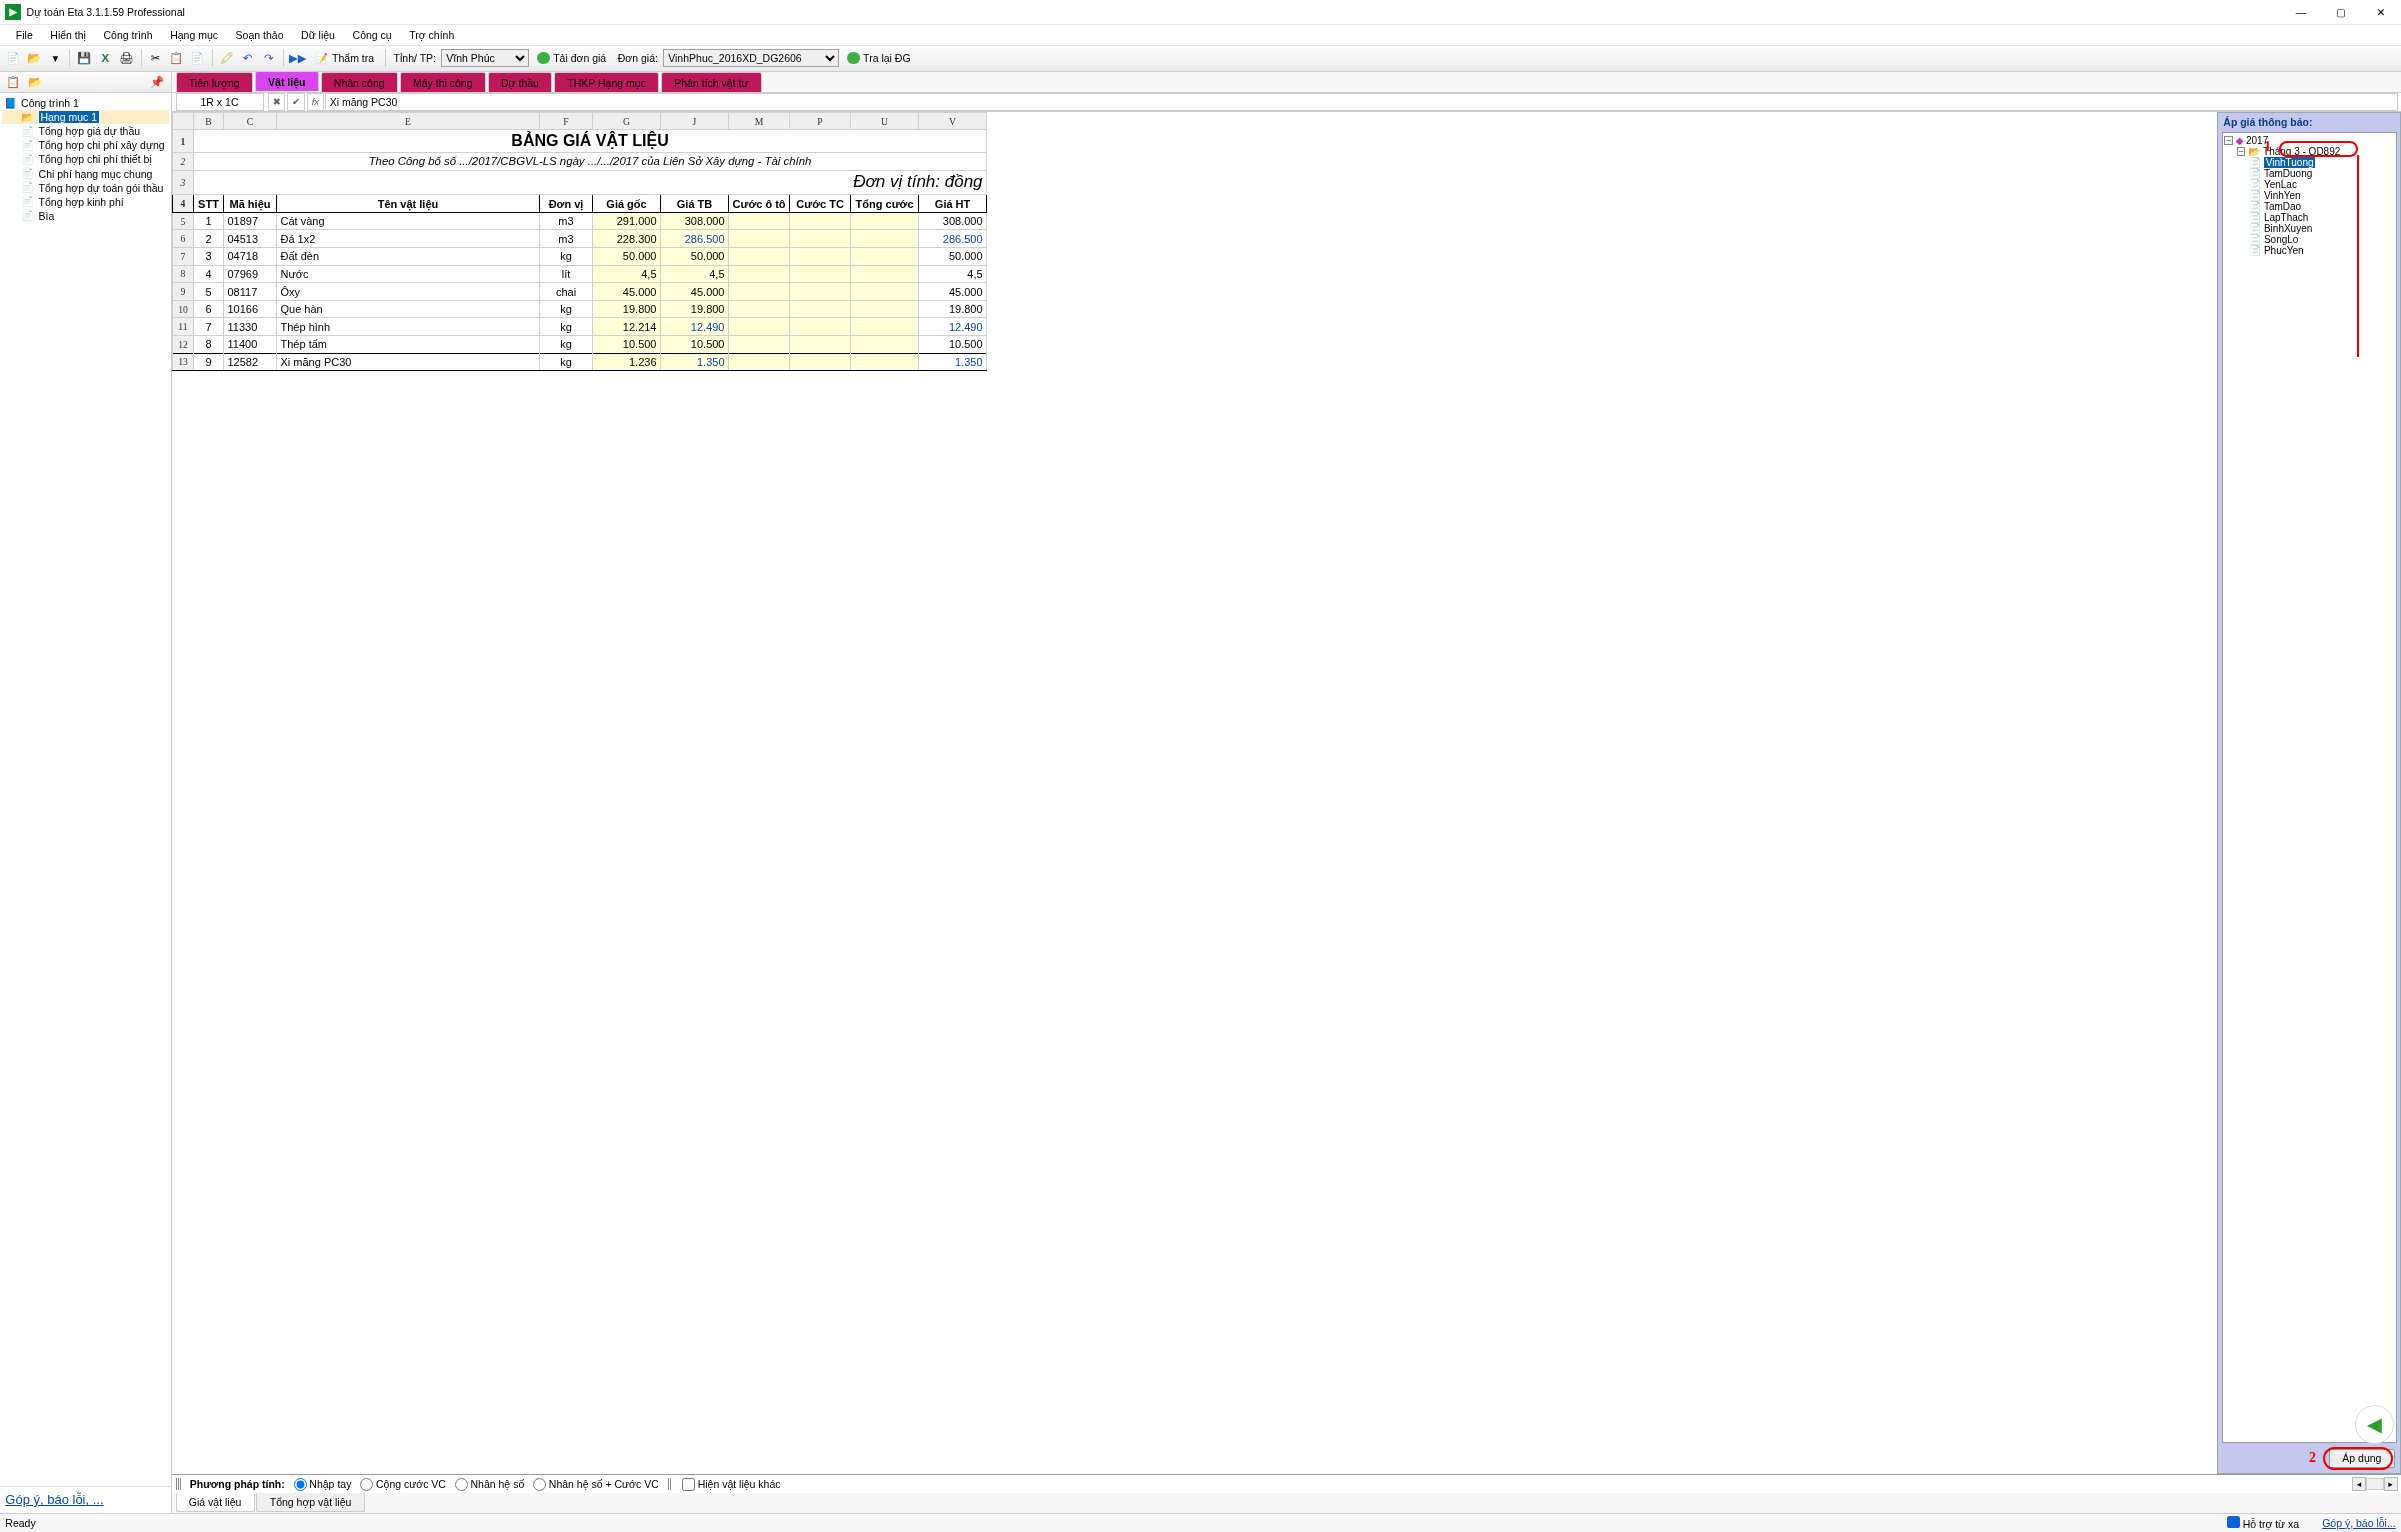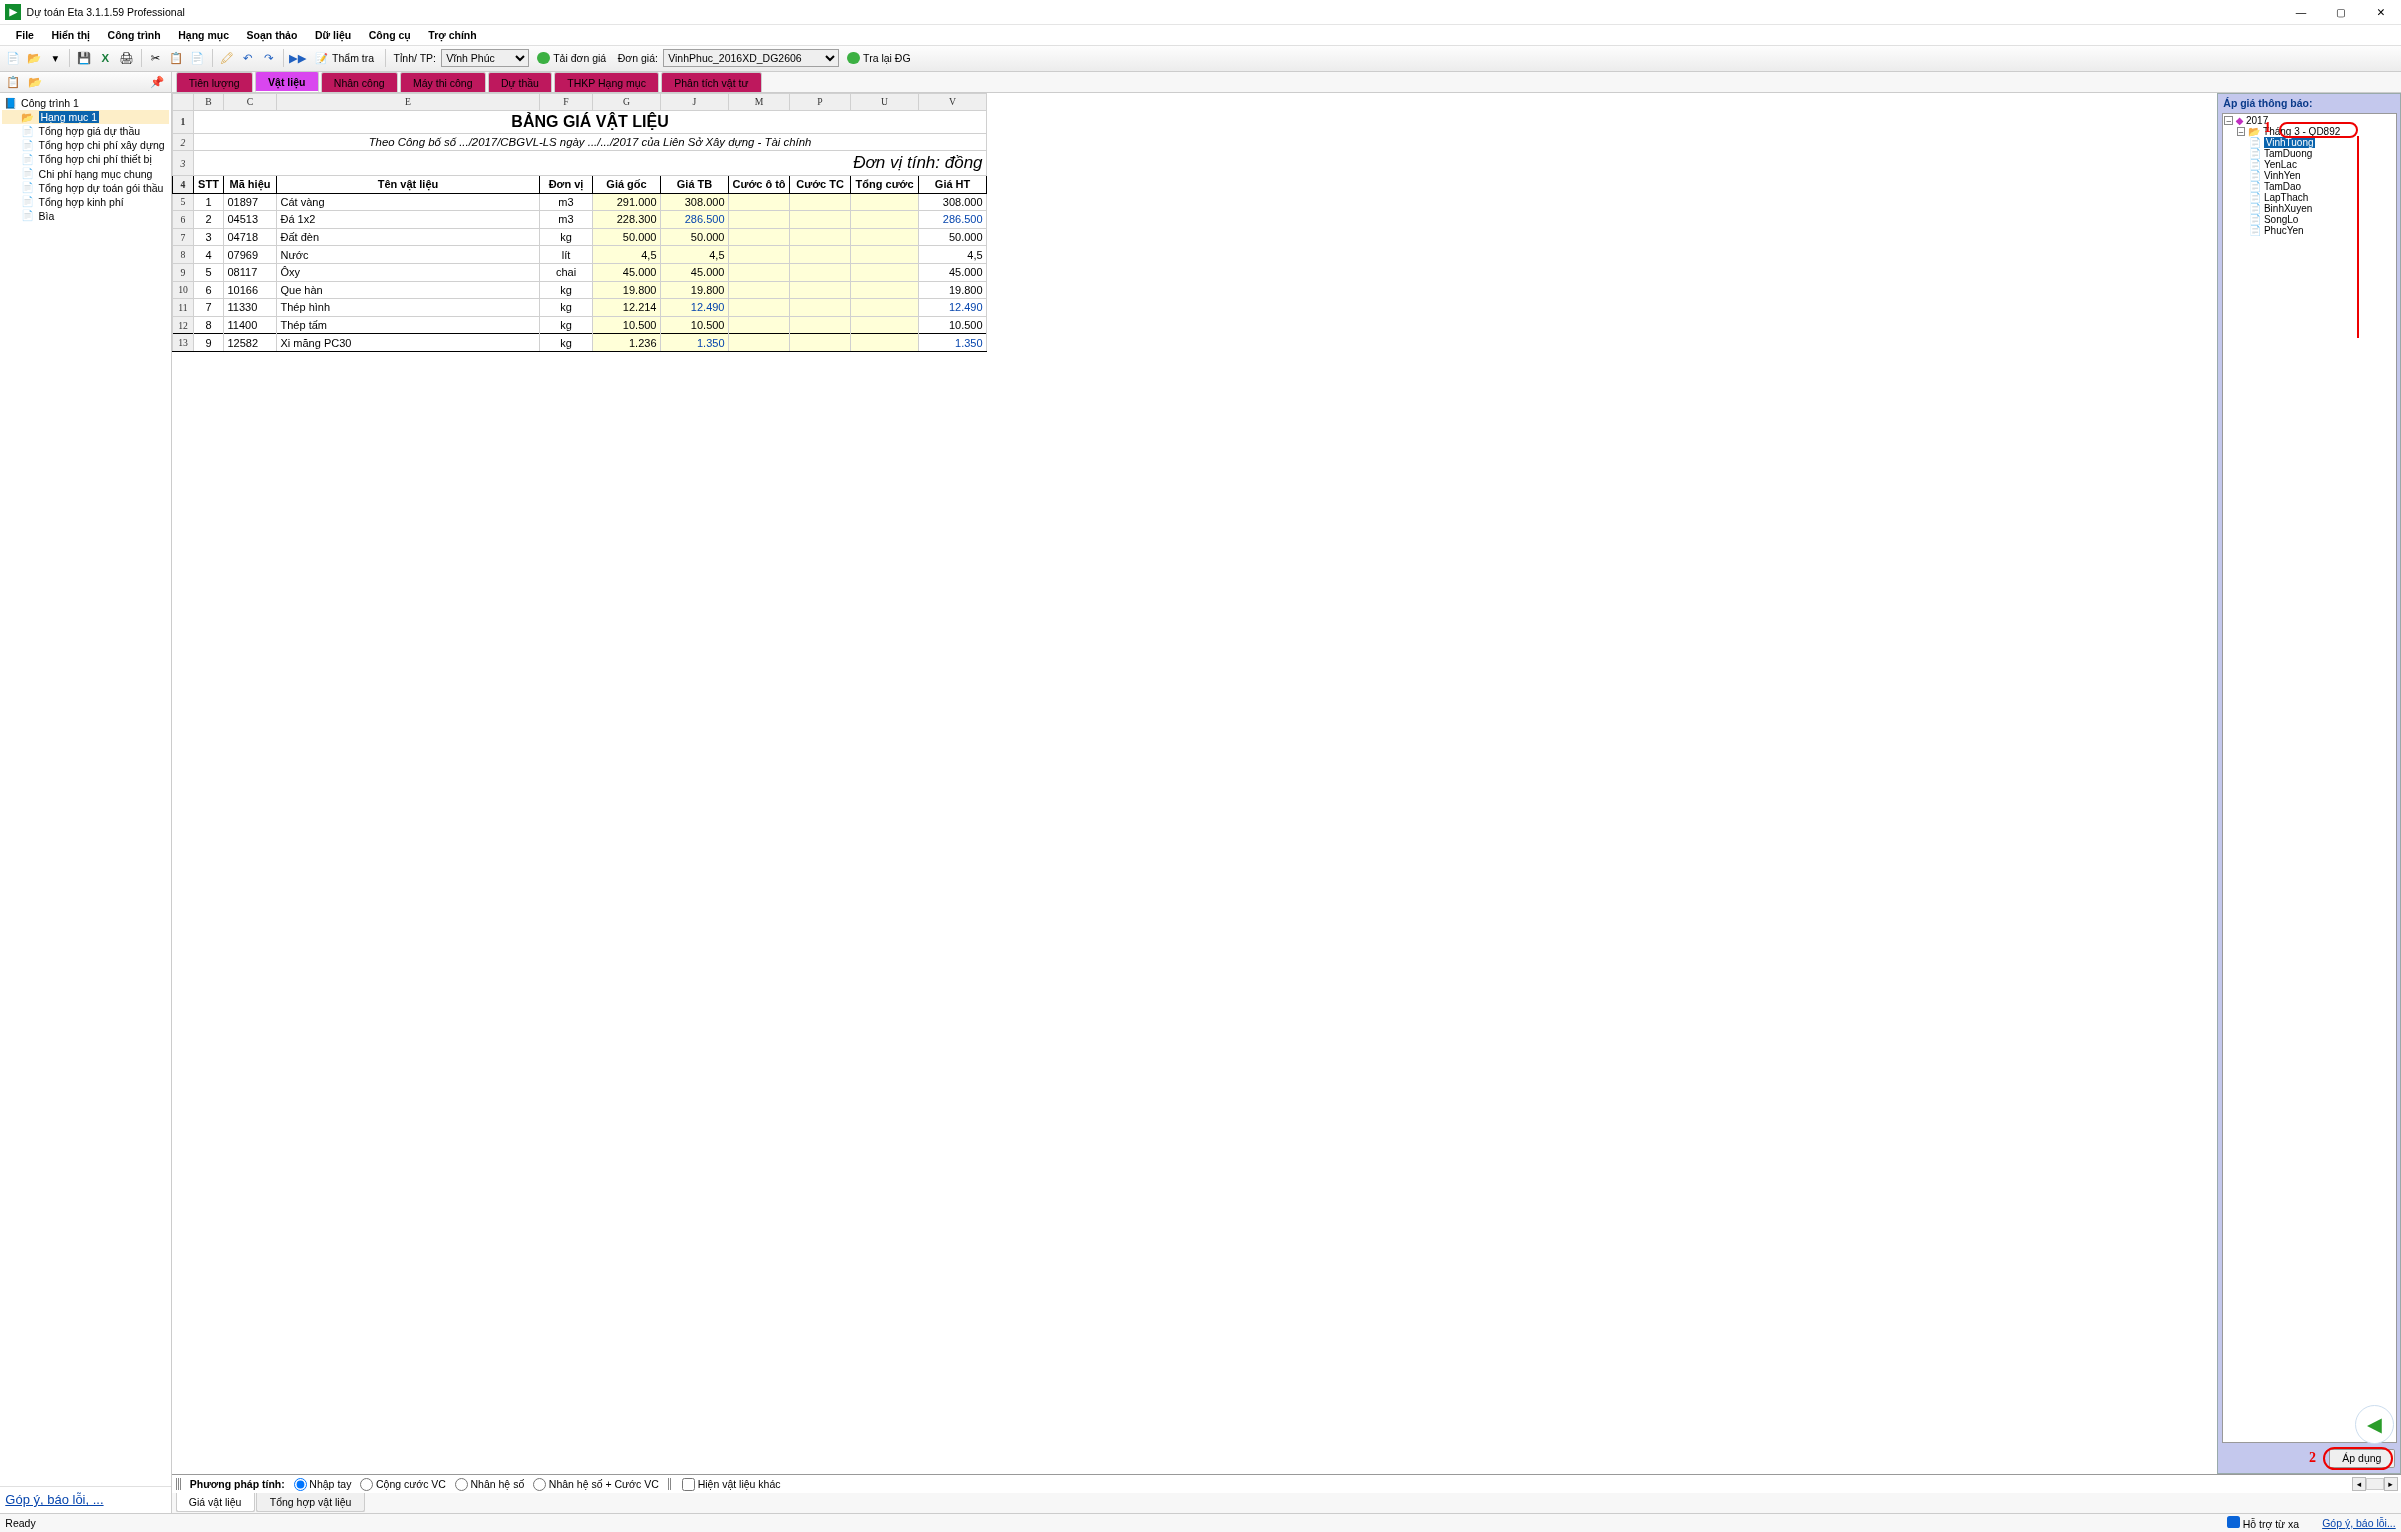--- a/index.html
+++ b/index.html
@@ -7,21 +7,21 @@
 
 
 .titlebar { height: 24.6px; background: #fff; display: flex; align-items: center; padding: 0 0 0 5.3px; border-bottom: 0.9px solid #e5e5e5; }
 .titlebar .app-icon { width: 16px; height: 16px; background: #128c2e; display:flex; align-items:center; justify-content:center; color:#fff; font-size:9.7px; font-weight:bold; margin-right:5.3px; }
 .titlebar .title { font-size: 10.5px; color: #000; }
 .winbtns { margin-left:auto; display:flex; }
 .winbtn { width:40px; height:24.6px; display:flex; align-items:center; justify-content:center; font-size:10.5px; }
 
 
 .menubar { height: 21px; background:#fff; display:flex; align-items:center; padding:0 7px; font-size:10.5px; border-bottom:0.9px solid #e0e0e0; }
-.menubar .menu-item { padding: 2.6px 8.8px; cursor:default;font-weight:bold; }
+.menubar .menu-item { padding: 2.6px 8.8px; cursor:default; }
 
 
 .toolbar { height: 26px; background: linear-gradient(#fdfdfd,#ececec); border-bottom:0.9px solid #ccc; display:flex; align-items:center; padding:0 3.5px; font-size:10.5px; gap:1.8px; }
 .tbtn { width:19.3px; height:19.3px; display:flex; align-items:center; justify-content:center; border:0.9px solid transparent; border-radius:1.8px; font-size:11.4px; }
 .tsep { width:0.9px; height:17.6px; background:#ccc; margin:0 2.6px; }
 .tlabel { padding:0 3.5px; }
 .tselect { height:18.4px; font-size:10.5px; border:0.9px solid #a0a0a0; }
 .tlink-btn { display:flex; align-items:center; gap:3.5px; padding:1.8px 5.3px; border:0.9px solid transparent; border-radius:1.8px; }
 .green-circle { width:12.3px; height:12.3px; border-radius:50%; background:#3cb043; display:inline-block; }
 
@@ -242,20 +242,29 @@
     <div class="sheet-tabs">
       <div class="sheet-tab">Tiên lượng</div>
       <div class="sheet-tab active">Vật liệu</div>
       <div class="sheet-tab">Nhân công</div>
       <div class="sheet-tab">Máy thi công</div>
       <div class="sheet-tab">Dự thầu</div>
       <div class="sheet-tab">THKP Hạng mục</div>
       <div class="sheet-tab">Phân tích vật tư</div>
     </div>
 
+    <div class="formula-bar">
+      <input class="cell-ref" value="1R x 1C" style="">
+      <div class="fx-btn">✖</div>
+      <div class="fx-btn">✔</div>
+      <div class="fx-btn">
+          <i>fx</i>
+        </div>
+      <input class="fx-input" value="Xi măng PC30" style="">
+    </div>
 
     <div class="sheet-wrap">
       <div class="sheet-scroll">
         <table class="sheet">
           <tbody>
               <tr>
             <th class="corner"></th>
             <th class="col-hdr" style="width:30px">B</th>
             <th class="col-hdr" style="width:53px">C</th>
             <th class="col-hdr" style="width:263px">E</th>

